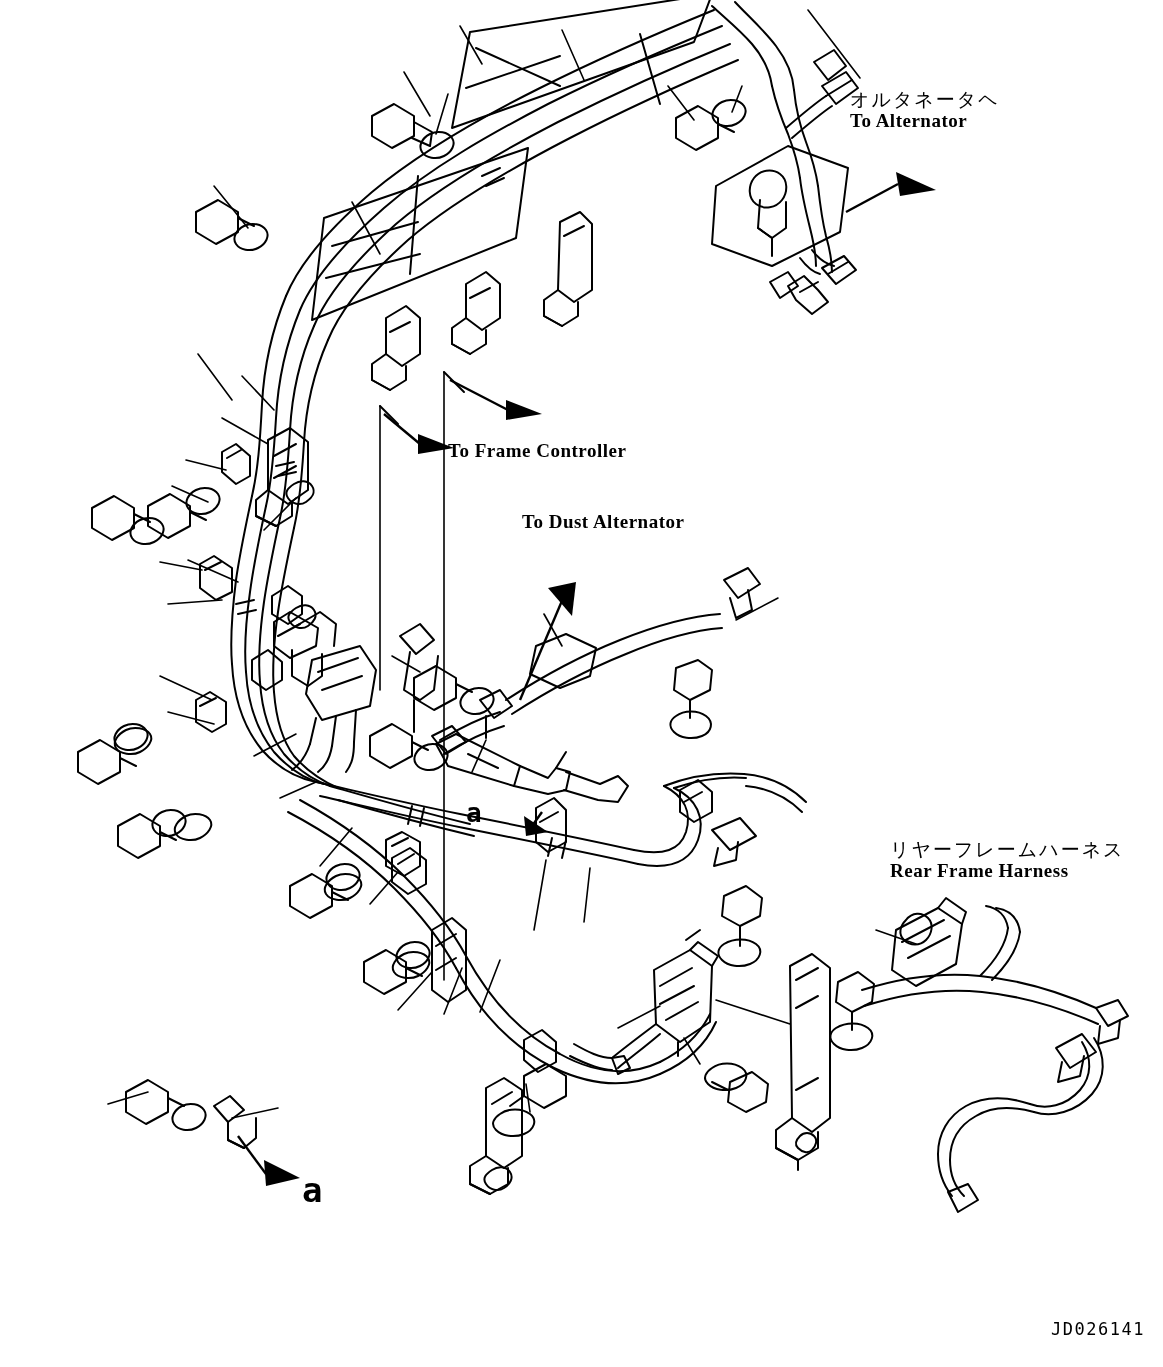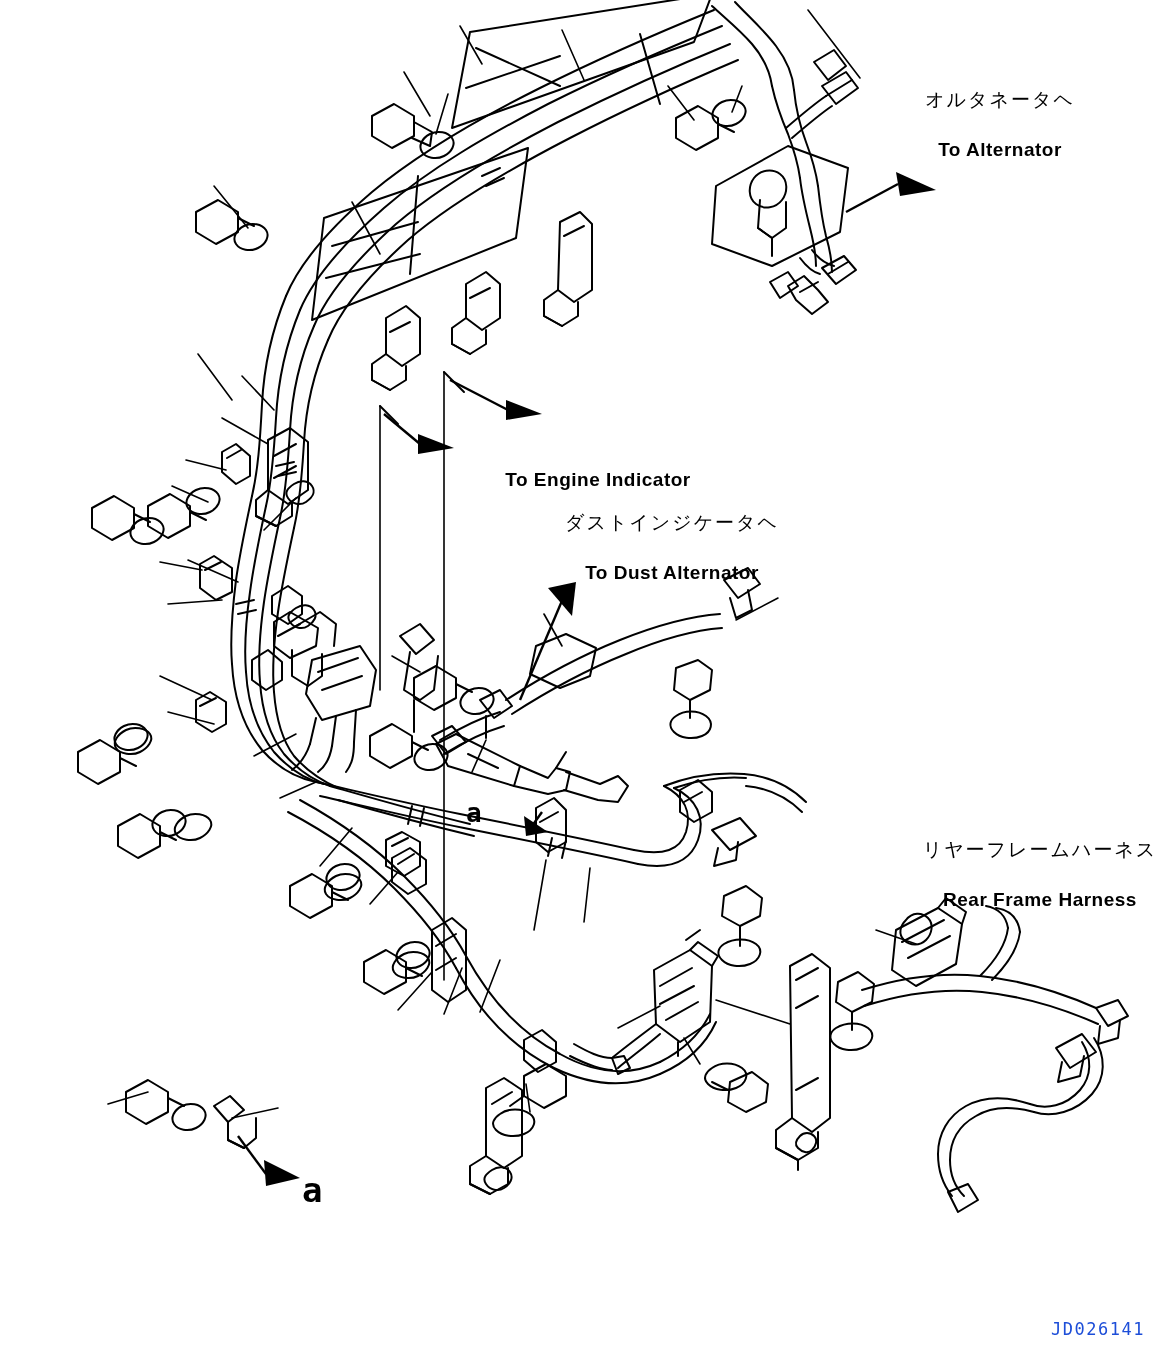--- a/index.html
+++ b/index.html
@@ -17,58 +17,56 @@
   }
   #art {
     position: absolute;
     left: 0;
     top: 0;
     width: 1163px;
     height: 1367px;
   }
   .label {
     position: absolute;
-    text-align: center;
     line-height: 1.18;
     color: #000000;
     white-space: nowrap;
     letter-spacing: 0.5px;
   }
   .label .jp {
     display: block;
     font-family: "DejaVu Sans", sans-serif;
     font-size: 19px;
     letter-spacing: 2px;
   }
   .label .en {
     display: block;
-    font-family: Liberation Sans, sans-serif;
+    font-family: Liberation Serif, serif;
     font-size: 19px;
     font-weight: bold;
     letter-spacing: 0.5px;
-    margin-top: 29px;
   }
   .marker {
     position: absolute;
     font-family: "DejaVu Sans Mono", monospace;
     font-size: 26px;
     font-weight: bold;
     color: #000000;
   }
   .marker.big {
     font-size: 34px;
   }
   #drawing-number {
     position: absolute;
     right: 18px;
     bottom: 28px;
     font-family: "DejaVu Sans Mono", monospace;
     font-size: 17px;
     letter-spacing: 1.5px;
-    color: #1d4ed8;
+    color: #000000;
   }
 </style>
 </head>
 <body>
 
 <div id="page">
 
   <svg id="art" viewBox="0 0 1163 1367" xmlns="http://www.w3.org/2000/svg">
     <g fill="none" stroke="#000000" stroke-width="2" stroke-linecap="round" stroke-linejoin="round">
 
@@ -450,25 +448,24 @@
       <path d="M266,1174 L238,1136" stroke="#000000" stroke-width="2.4" fill="none"></path>
     </g>
   </svg>
 
   <div class="label" style="left:850px; top:88px; width:300px;">
     <span class="jp">オルタネータヘ</span>
     <span class="en">To Alternator</span>
   </div>
 
   <div class="label" style="left:448px; top:440px; width:300px;">
-    <span class="en">To Engine Indicator</span>
+    <span class="en">To Frame Controller</span>
   </div>
 
   <div class="label" style="left:522px; top:511px; width:300px;">
-    <span class="jp">ダストインジケータヘ</span>
     <span class="en">To Dust Alternator</span>
   </div>
 
   <div class="label" style="left:890px; top:838px; width:300px;">
     <span class="jp">リヤーフレームハーネス</span>
     <span class="en">Rear Frame Harness</span>
   </div>
 
   <div class="marker" style="left:466px; top:798px;">a</div>
   <div class="marker big" style="left:302px; top:1170px;">a</div>

